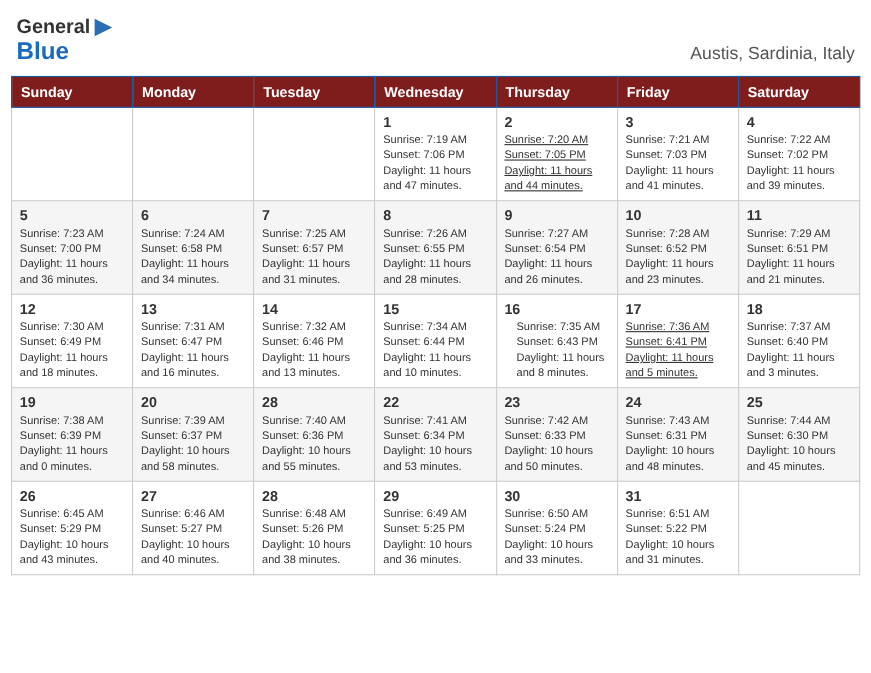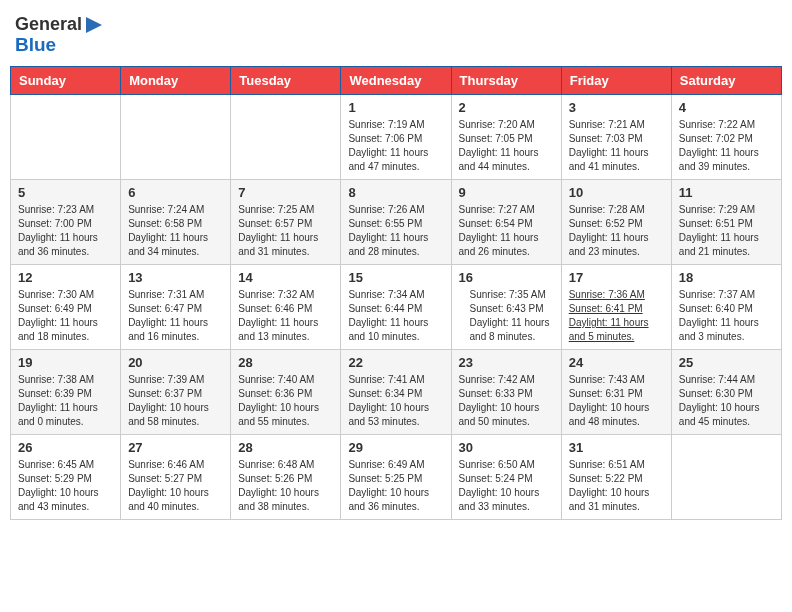--- a/index.html
+++ b/index.html
@@ -25,21 +25,21 @@
       display: flex;
       flex-direction: column;
       line-height: 1.1;
     }
     .logo-general {
       font-size: 18px;
       font-weight: bold;
       color: #333;
     }
     .logo-blue {
-      font-size: 19px;
+      font-size: 22px;
       font-weight: bold;
       color: #1a6bbf;
     }
     .logo-icon {
       width: 20px;
       height: 20px;
       margin-left: 2px;
     }
     .title-area {
       text-align: right;
@@ -52,21 +52,21 @@
     .subtitle {
       font-size: 16px;
       color: #555;
     }
     .calendar {
       width: 100%;
       border-collapse: collapse;
       border: 1px solid #ccc;
     }
     .calendar th {
-      background: #ef4444;
+      background: #7f1d1d;
       color: #fff;
       font-size: 13px;
       font-weight: bold;
       text-align: left;
       padding: 6px 8px;
       border: 1px solid #1a5da5;
     }
     .calendar td {
       border: 1px solid #ccc;
       vertical-align: top;
@@ -103,20 +103,21 @@
       <span style="display:flex;align-items:center;">
         <span class="logo-general">General</span>
         <svg class="logo-icon" viewBox="0 0 20 20">
           <polygon points="2,18 18,10 2,2" fill="#2a6db5"></polygon>
         </svg>
       </span>
       <span class="logo-blue">Blue</span>
     </div>
   </div>
   <div class="title-area">
+    <div class="subtitle">Austis, Sardinia, Italy</div>
   </div>
 </div>
 
 <table class="calendar">
   <thead>
     <tr>
       <th>Sunday</th>
       <th>Monday</th>
       <th>Tuesday</th>
       <th>Wednesday</th>
@@ -131,21 +132,21 @@
         <td class="empty-cell"></td>
         <td class="empty-cell"></td>
         <td>
           <div class="day-number">1</div>
           <div class="day-info" style="white-space: pre-line;">Sunrise: 7:19 AM
 Sunset: 7:06 PM
 Daylight: 11 hours and 47 minutes.</div>
         </td>
         <td>
           <div class="day-number">2</div>
-          <div class="day-info" style="white-space: pre-line;">Sunrise: 7:20 AM
+          <div class="day-info" style="white-space: pre-line; text-decoration: underline;">Sunrise: 7:20 AM
 Sunset: 7:05 PM
 Daylight: 11 hours and 44 minutes.</div>
         </td>
         <td>
           <div class="day-number">3</div>
           <div class="day-info" style="white-space: pre-line;">Sunrise: 7:21 AM
 Sunset: 7:03 PM
 Daylight: 11 hours and 41 minutes.</div>
         </td>
         <td>

